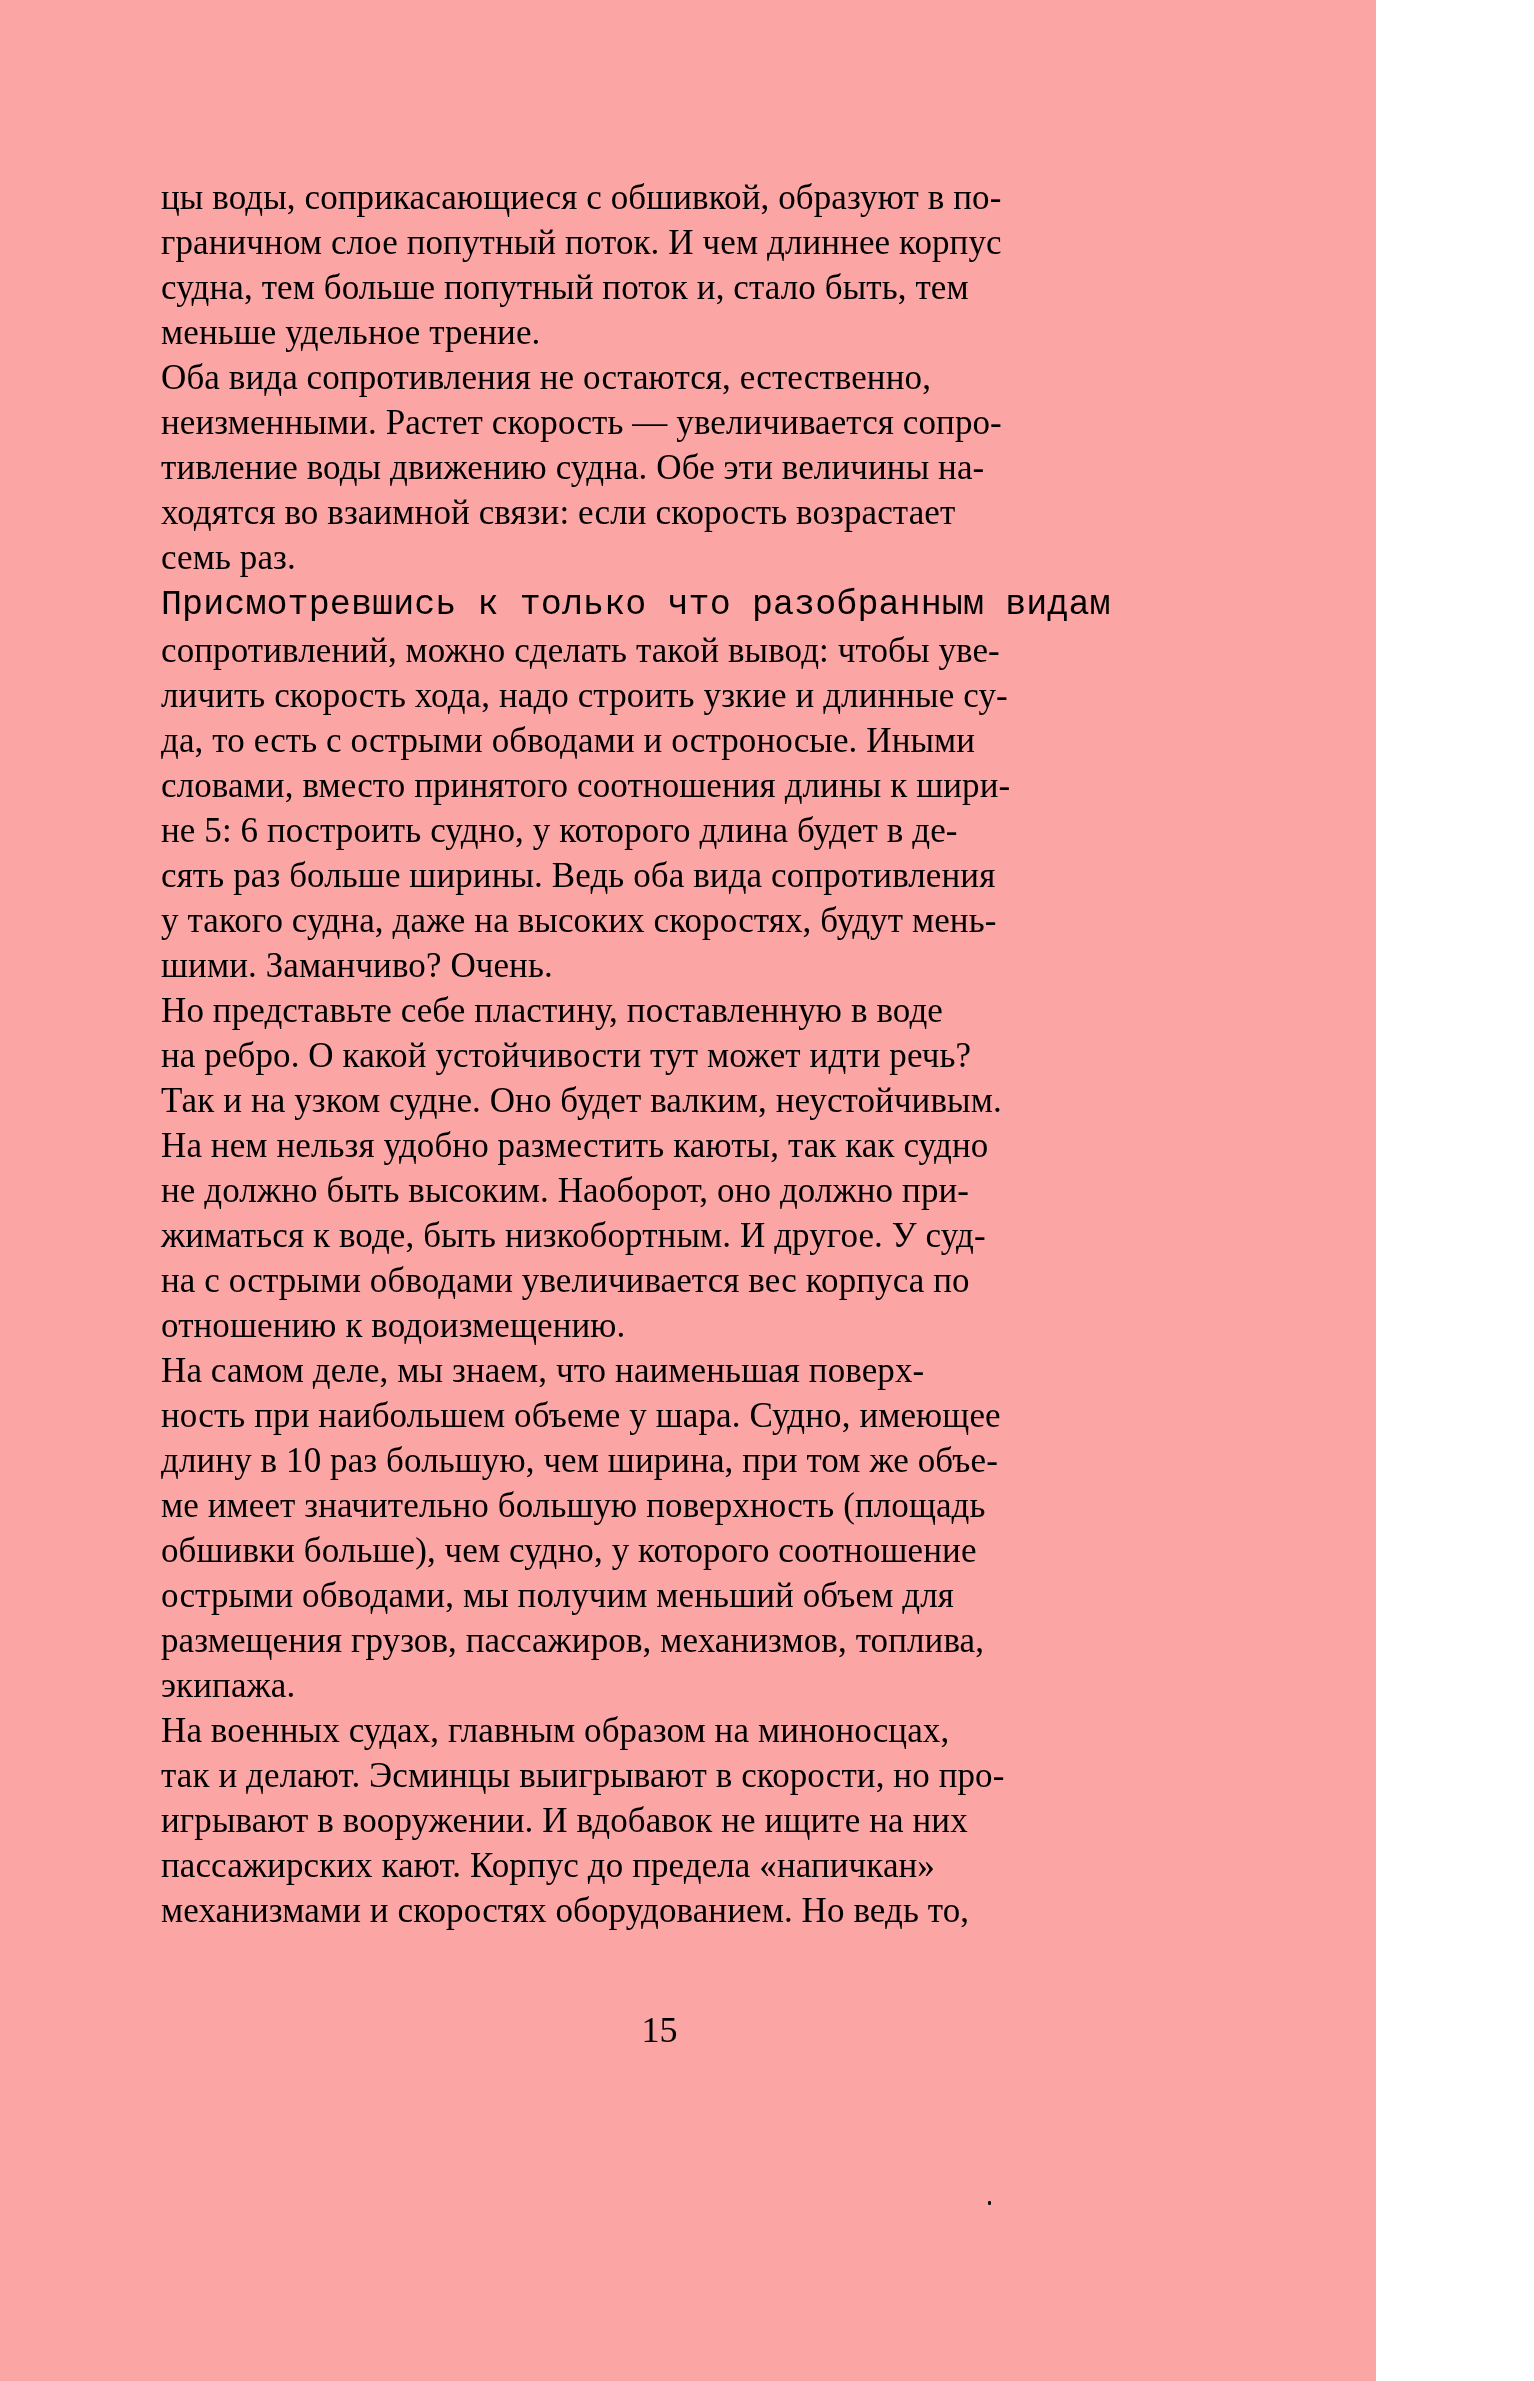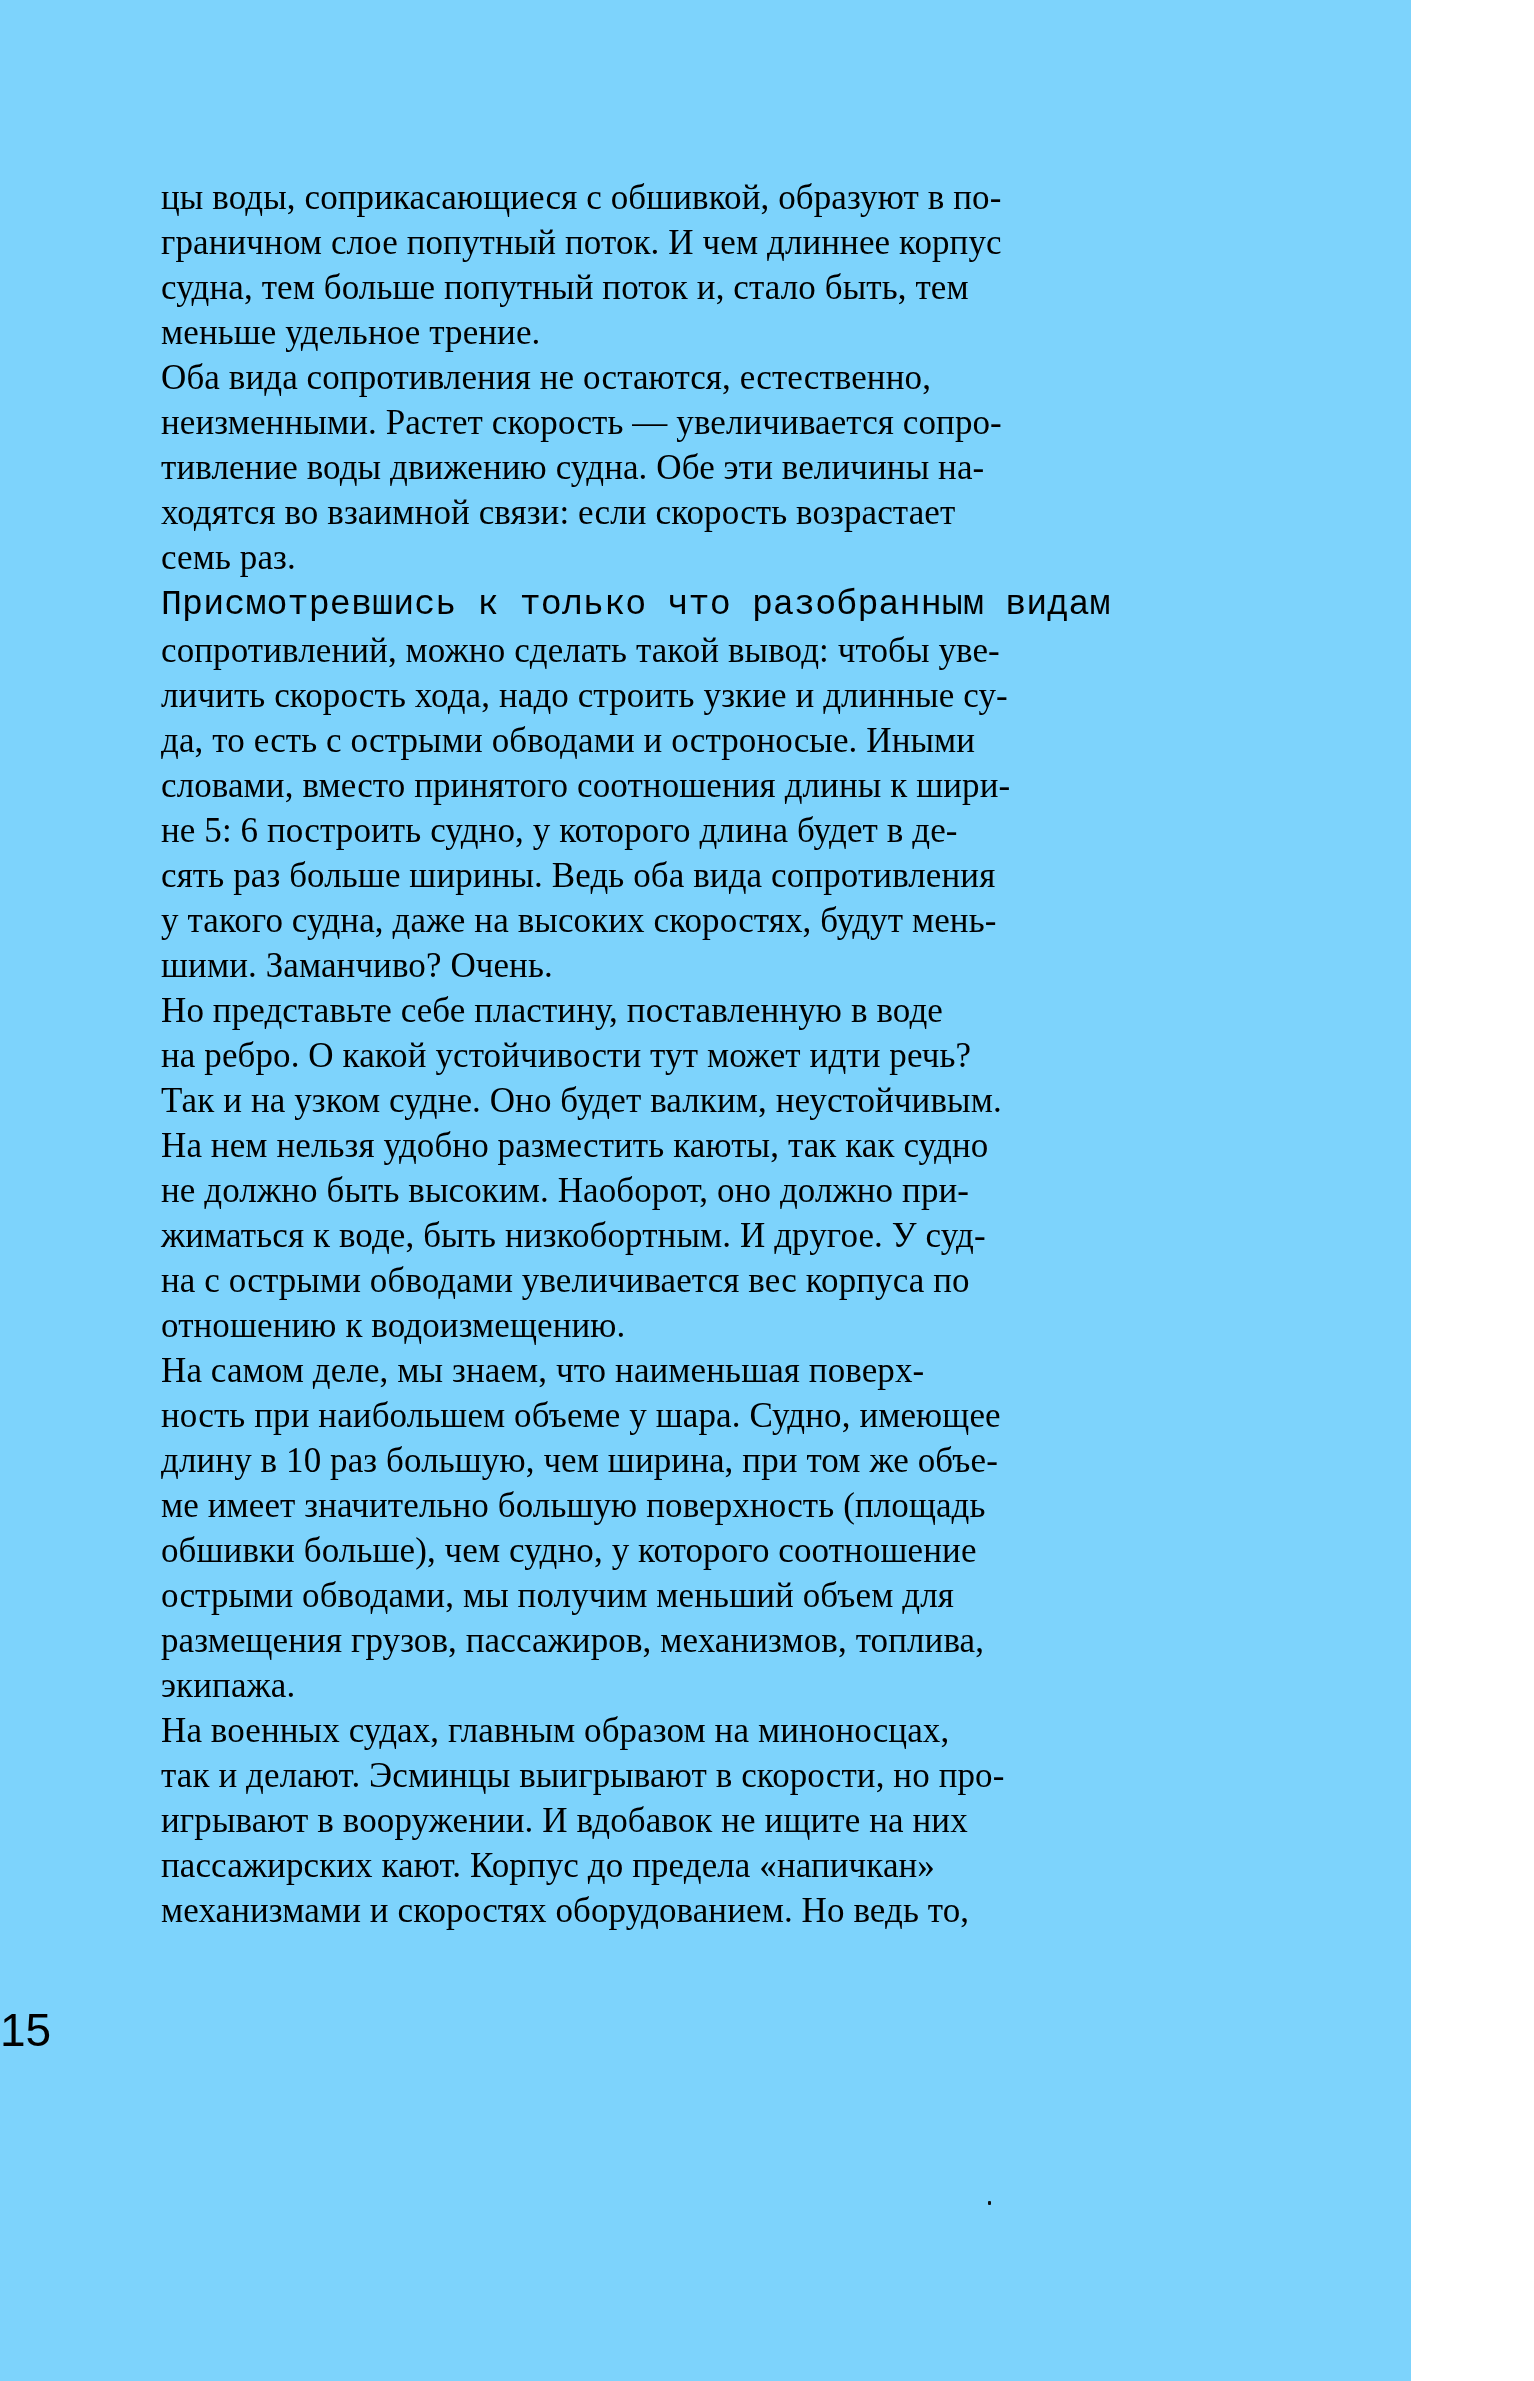--- a/index.html
+++ b/index.html
@@ -6,25 +6,24 @@
   html, body {
     margin: 0;
     padding: 0;
     background: #ffffff;
   }
 
   .page {
     position: relative;
     width: 1376px;
     height: 2381px;
-    background: #7dd3fc;
+    background: #fca5a5;
     overflow: hidden;
     font-family: "Liberation Serif", "DejaVu Serif", serif;
     color: #000000;
-    padding-left: 35px;
     -webkit-font-smoothing: none;
   }
 
   
   .textblock {
     position: absolute;
     left: 161px;
     top: 175px;
     width: 1158px;
   }
@@ -56,23 +55,23 @@
   .indent {
     display: inline-block;
     width: 72px;
   }
 
   .pagenum {
     position: absolute;
     left: 0;
     top: 2010px;
     width: 1319px;
-    text-align: left;
-    font-family: Liberation Sans, sans-serif;
-    font-size: 46px;
+    text-align: center;
+    font-family: Liberation Serif, serif;
+    font-size: 36px;
     line-height: 40px;
     color: #000000;
   }
 
   
   .speck {
     position: absolute;
     left: 988px;
     top: 2201px;
     width: 3px;

